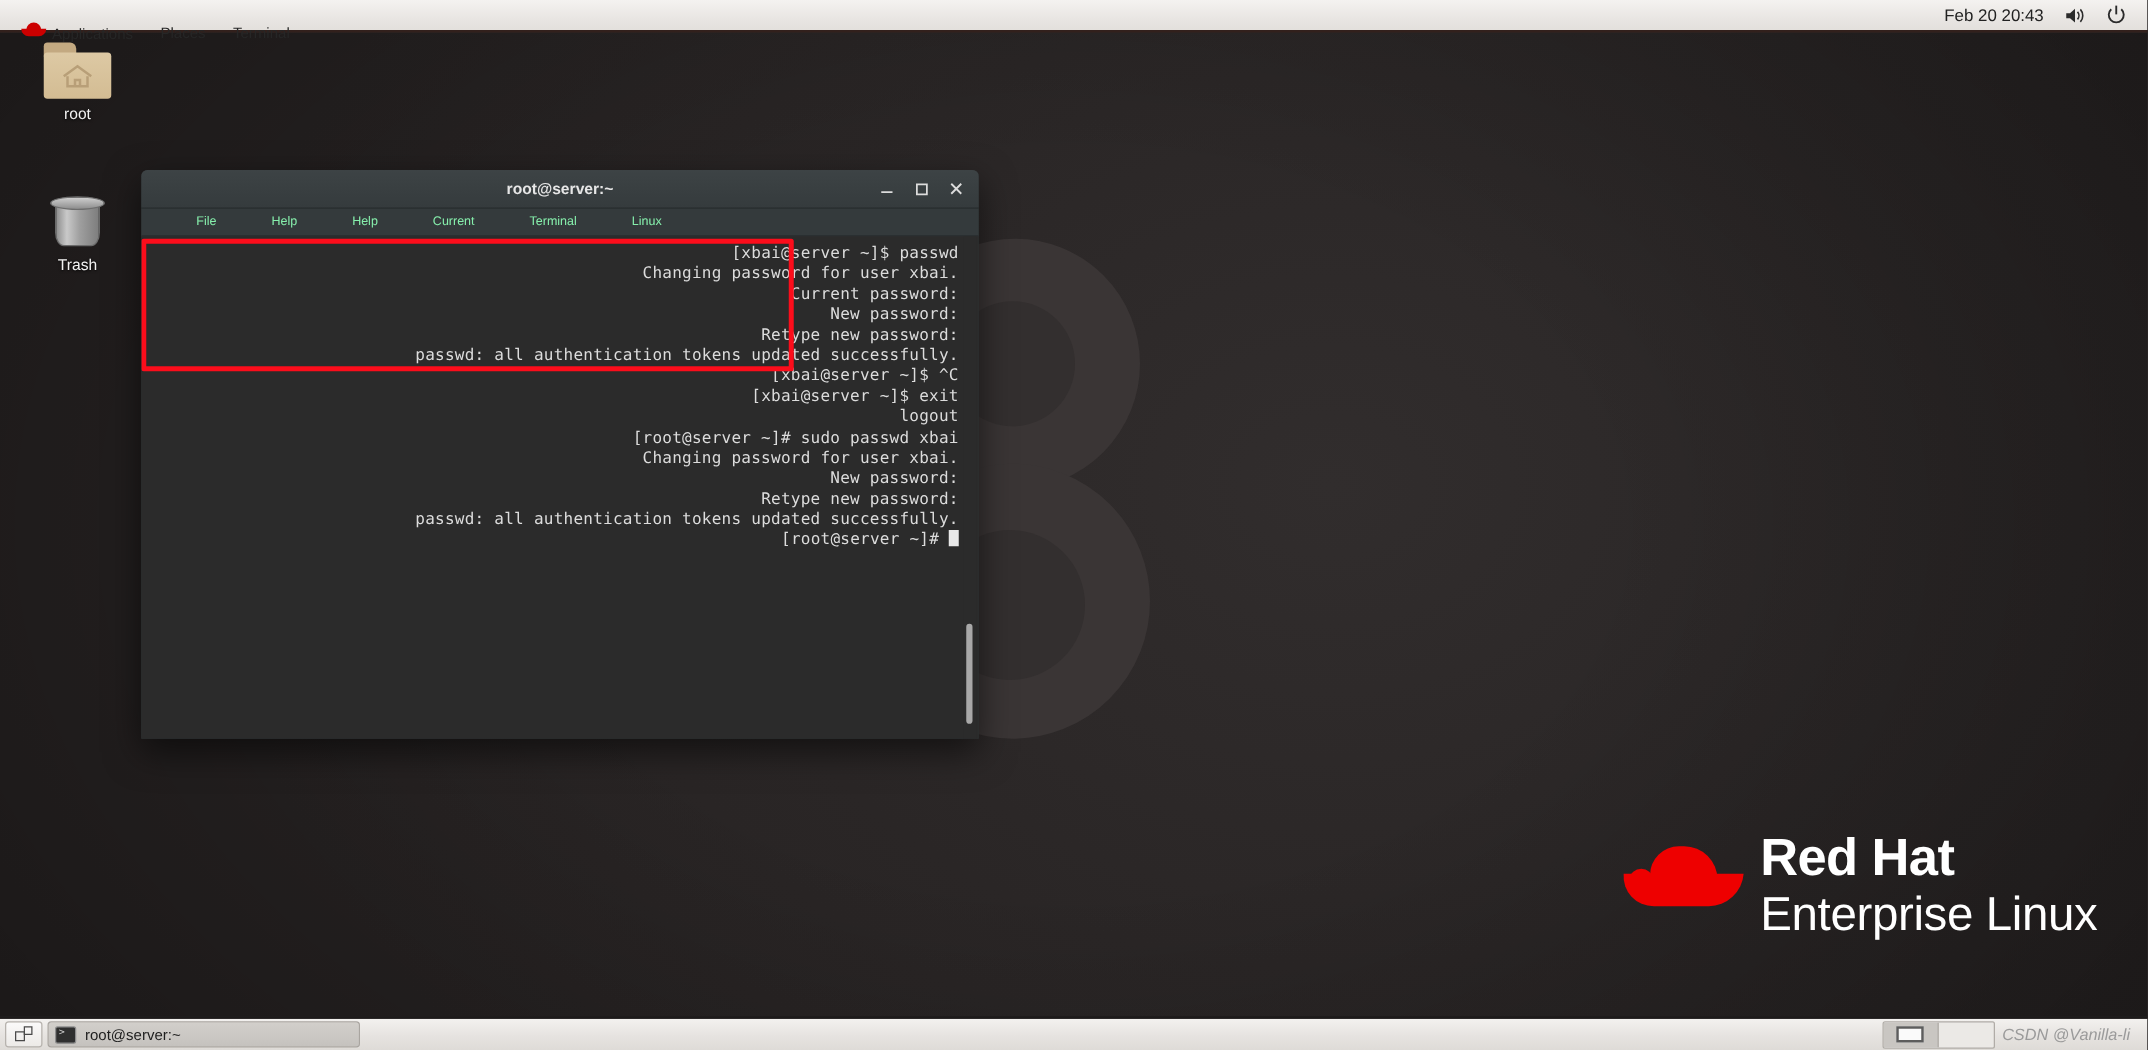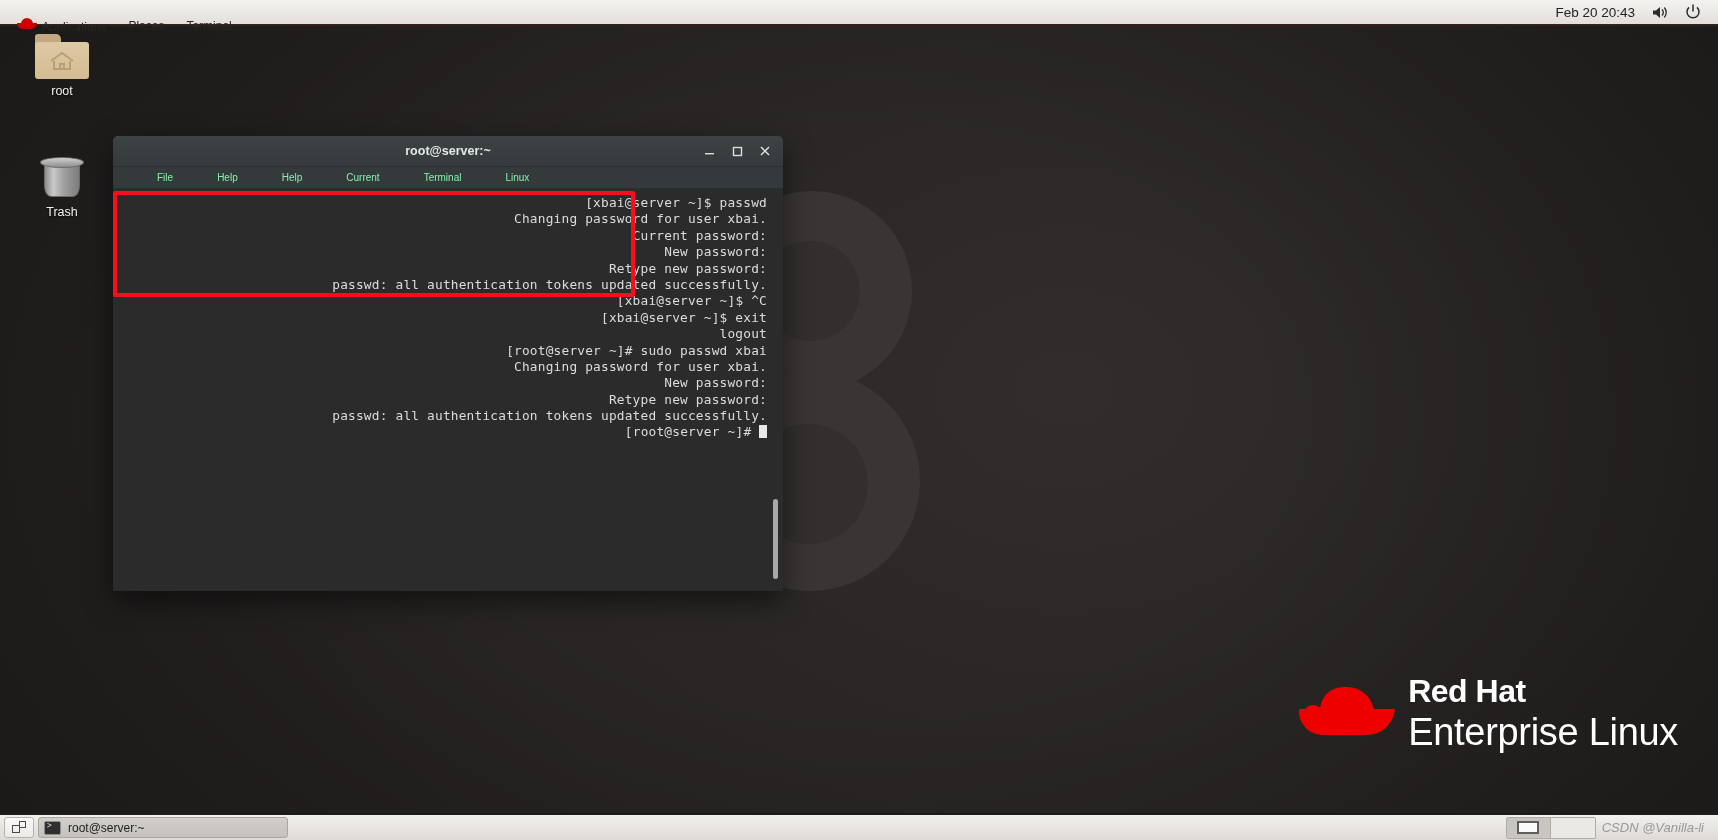--- a/index.html
+++ b/index.html
@@ -259,21 +259,21 @@
     border-radius: 26px 30px 6px 6px;
   }
   .rh-hat .hat-dot {
     position: absolute; left: 6px; top: 20px;
     width: 18px; height: 16px;
     background: #ee0000;
     border-radius: 50%;
   }
   .brand-text { line-height: 1; }
   .brand-1 {
-    font-size: 32px; font-weight: bold; color: #ffffff;
+    font-size: 42px; font-weight: bold; color: #ffffff;
     letter-spacing: -0.5px;
   }
   .brand-2 {
     font-size: 38px; color: #ffffff; margin-top: 6px;
     letter-spacing: -0.3px;
   }
 
   
   #taskbar {
     position: absolute; left: 0; bottom: 0;

